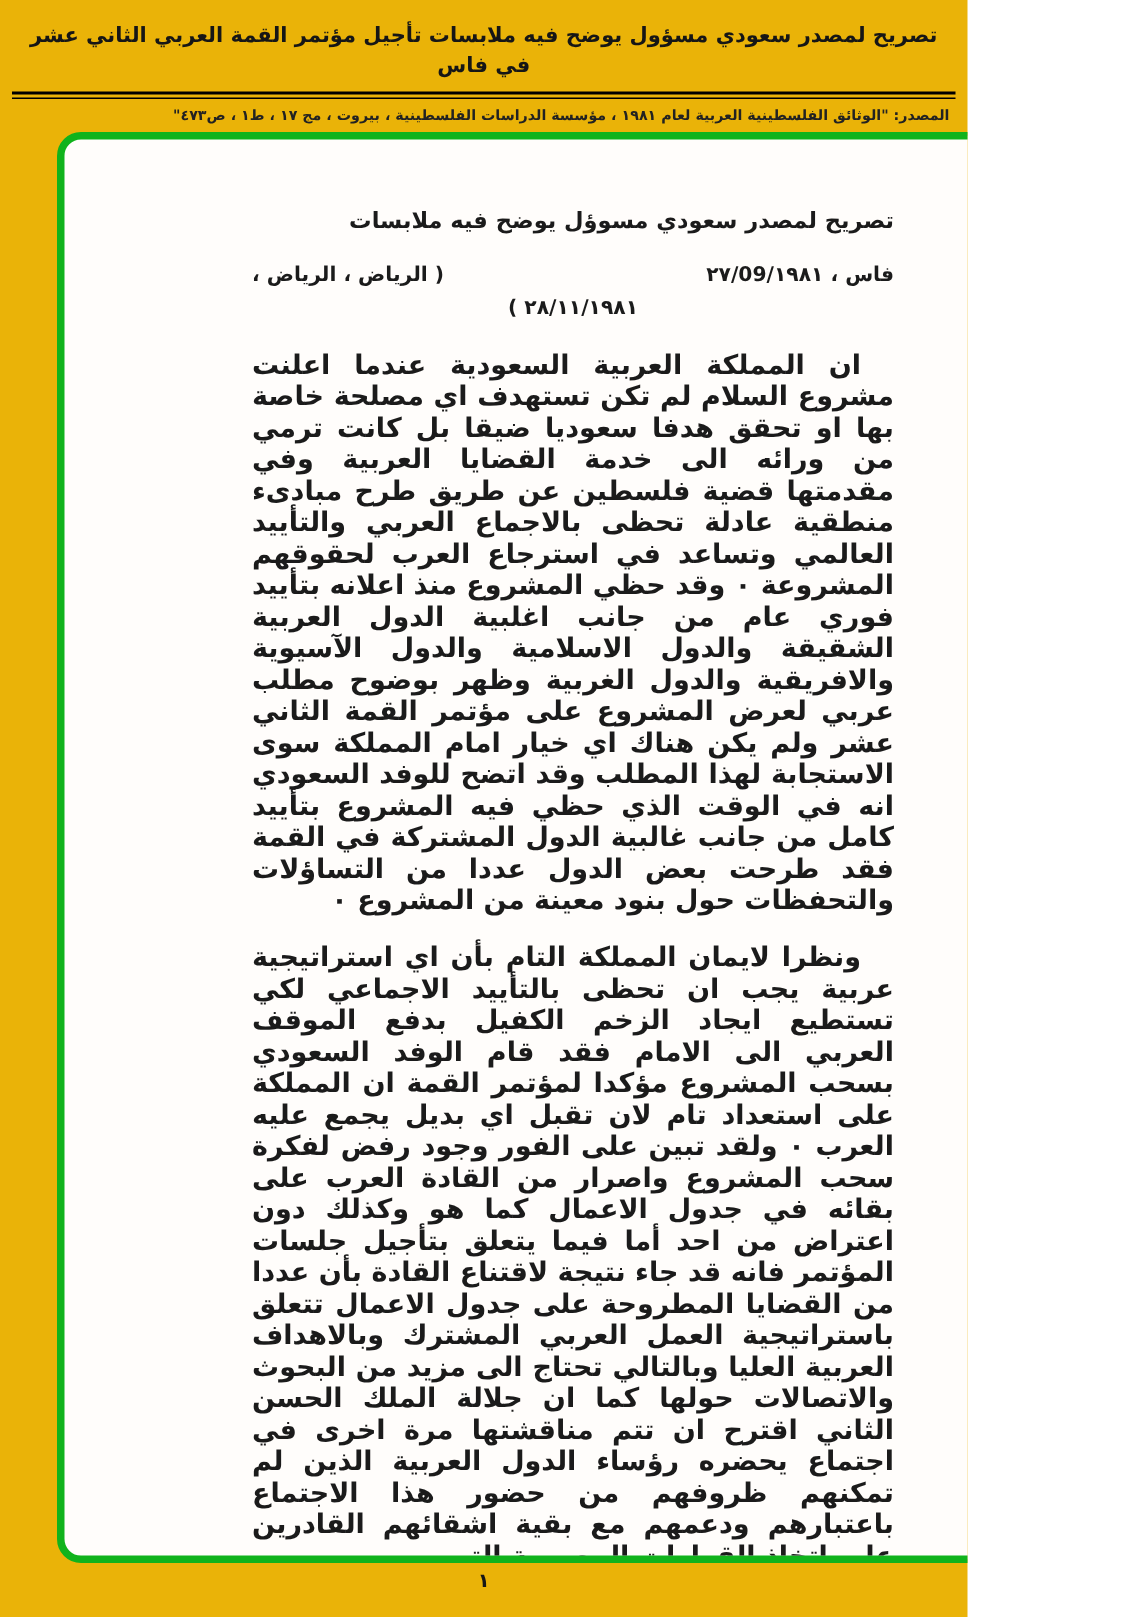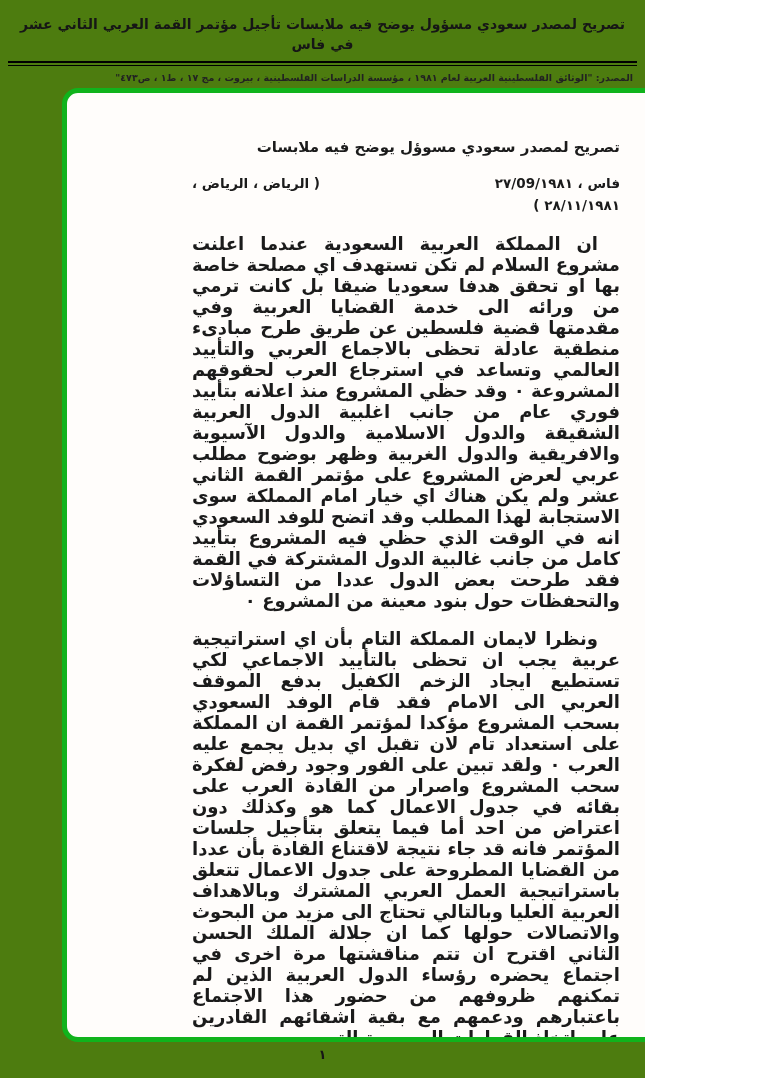--- a/index.html
+++ b/index.html
@@ -6,21 +6,21 @@
     margin: 0;
     padding: 0;
     background: #ffffff;
     font-family: "DejaVu Sans", sans-serif;
     color: #161616;
   }
   .page {
     position: relative;
     width: 645px;
     height: 1078px;
-    background: #4d7c0f;
+    background: #eab308;
     overflow: hidden;
   }
   
   .hdr {
     padding-top: 14px;
   }
   .hdr-title {
     direction: rtl;
     text-align: center;
     font-weight: bold;
@@ -47,21 +47,20 @@
   .doc-frame {
     position: absolute;
     left: 38px;
     top: 88px;
     width: 678px;
     height: 944px;
     border: 5px solid #fca5a5;
     border-radius: 16px;
     background: #fffdfb;
     overflow: hidden;
-    margin-left: 24px;
   }
   .doc-col {
     direction: rtl;
     width: 428px;
     margin: 42px auto 0 auto;
     font-weight: bold;
     color: #1b1b1b;
   }
   .doc-title {
     font-size: 15px;
@@ -70,21 +69,21 @@
   }
   .dateline {
     display: flex;
     justify-content: space-between;
     align-items: baseline;
     margin-top: 13px;
     font-size: 13.5px;
     line-height: 21px;
   }
   .dateline2 {
-    text-align: right;
+    text-align: center;
     font-size: 13.5px;
     line-height: 21px;
     margin-top: 1px;
   }
   .body-par {
     font-size: 18px;
     line-height: 21px;
     text-align: justify;
     text-align-last: right;
     text-indent: 22px;

